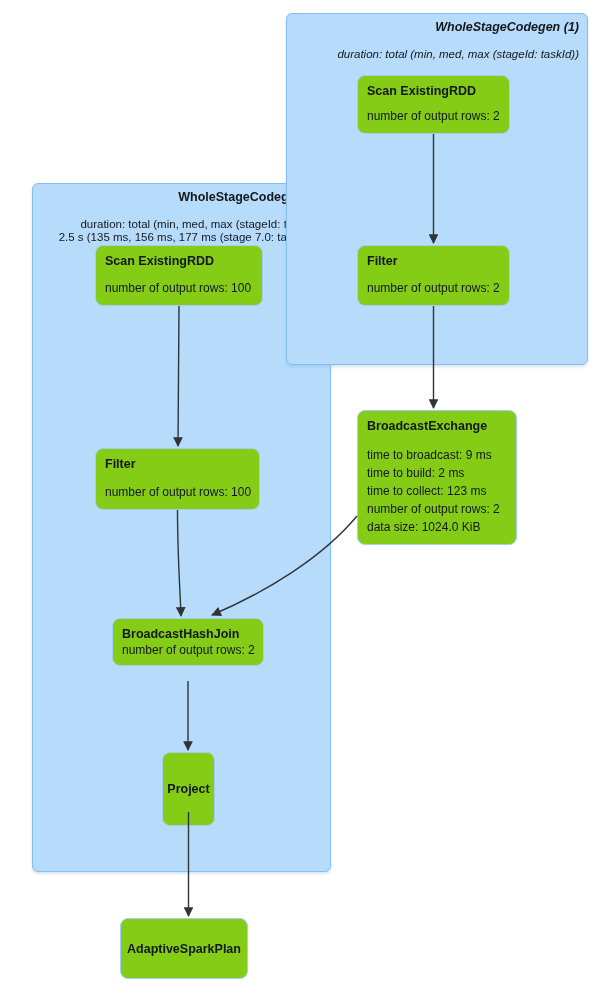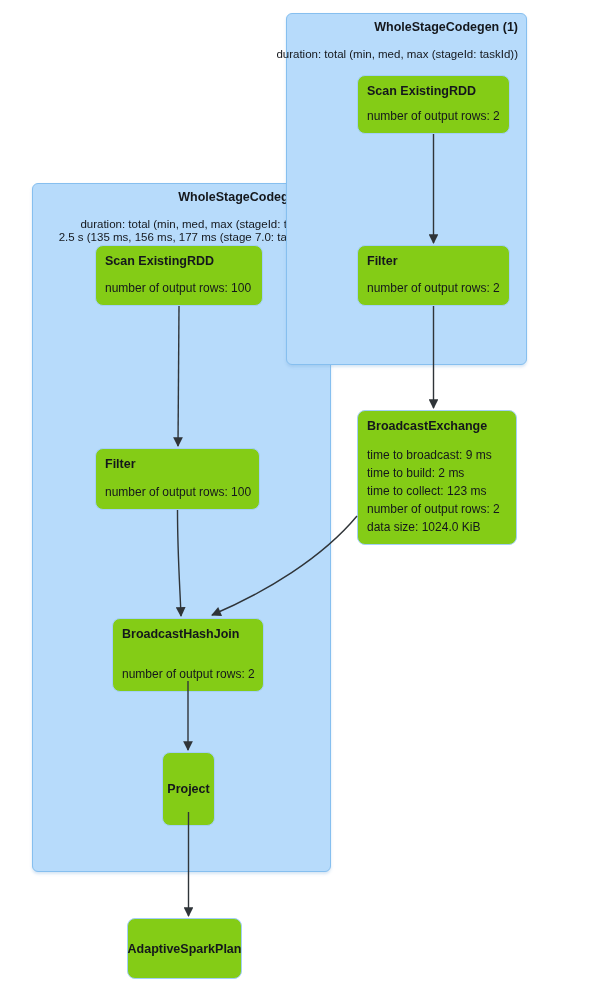--- a/index.html
+++ b/index.html
@@ -6,42 +6,42 @@
   #canvas {
     position:relative; width:614px; height:997px; overflow:hidden;
     font-family:"Liberation Sans", sans-serif; color:#14171c; background:#ffffff;
   }
   .cluster {
     position:absolute; background:#B7DBFB; border:1px solid #86BFEF;
     border-radius:6px; box-sizing:border-box;
     box-shadow:0 2px 3px rgba(120,170,220,0.30);
   }
   #cluster-wsc2 { left:32px;  top:183px; width:299px; height:689px; z-index:1; }
-  #cluster-wsc1 { left:286px; top:13px;  width:241px; height:352px; z-index:2; }
+  #cluster-wsc1 { left:286px; top:13px;  width:302px; height:352px; z-index:2;font-style:italic; }
   .cluster-label { position:absolute; top:5px; right:8px; text-align:right; white-space:nowrap; }
   .cluster-title { font-weight:bold; font-size:12.5px; line-height:16px; }
   .cluster-duration { font-size:11.5px; line-height:13px; margin-top:13px; }
   .cluster-duration div { white-space:nowrap; }
   .node {
     position:absolute; background:#84cc16; border:1px solid #A2CFF7;
     border-radius:8px; box-sizing:border-box; padding:8px 9px;
     display:flex; flex-direction:column; justify-content:space-between;
     z-index:3; font-size:12px; white-space:nowrap;
   }
   .node-title { font-weight:bold; font-size:12.5px; }
   .metric { line-height:18px; }
   .node.plain { align-items:center; justify-content:center; padding:4px; }
   #node-scan1    { left:357px; top:75px;  width:153px; height:59px; }
   #node-filter1  { left:357px; top:245px; width:153px; height:61px; }
   #node-exchange { left:357px; top:410px; width:160px; height:135px; }
   #node-scan2    { left:95px;  top:245px; width:168px; height:61px; }
   #node-filter2  { left:95px;  top:448px; width:165px; height:62px; }
-  #node-bhj      { left:112px; top:618px; width:152px; height:74px; }
+  #node-bhj      { left:112px; top:618px; width:152px; height:48px; }
   #node-project  { left:162px; top:752px; width:53px;  height:74px; }
-  #node-asp      { left:127px; top:918px; width:115px; height:61px; }
+  #node-asp      { left:120px; top:918px; width:128px; height:61px; }
   #edges { position:absolute; left:0; top:0; width:614px; height:997px; z-index:4; pointer-events:none; }
   .edge { fill:none; stroke:#2F3438; stroke-width:1.4; }
 </style>
 </head>
 <body>
 
 <div id="canvas">
 
   <div class="cluster" id="cluster-wsc2">
     <div class="cluster-label">

